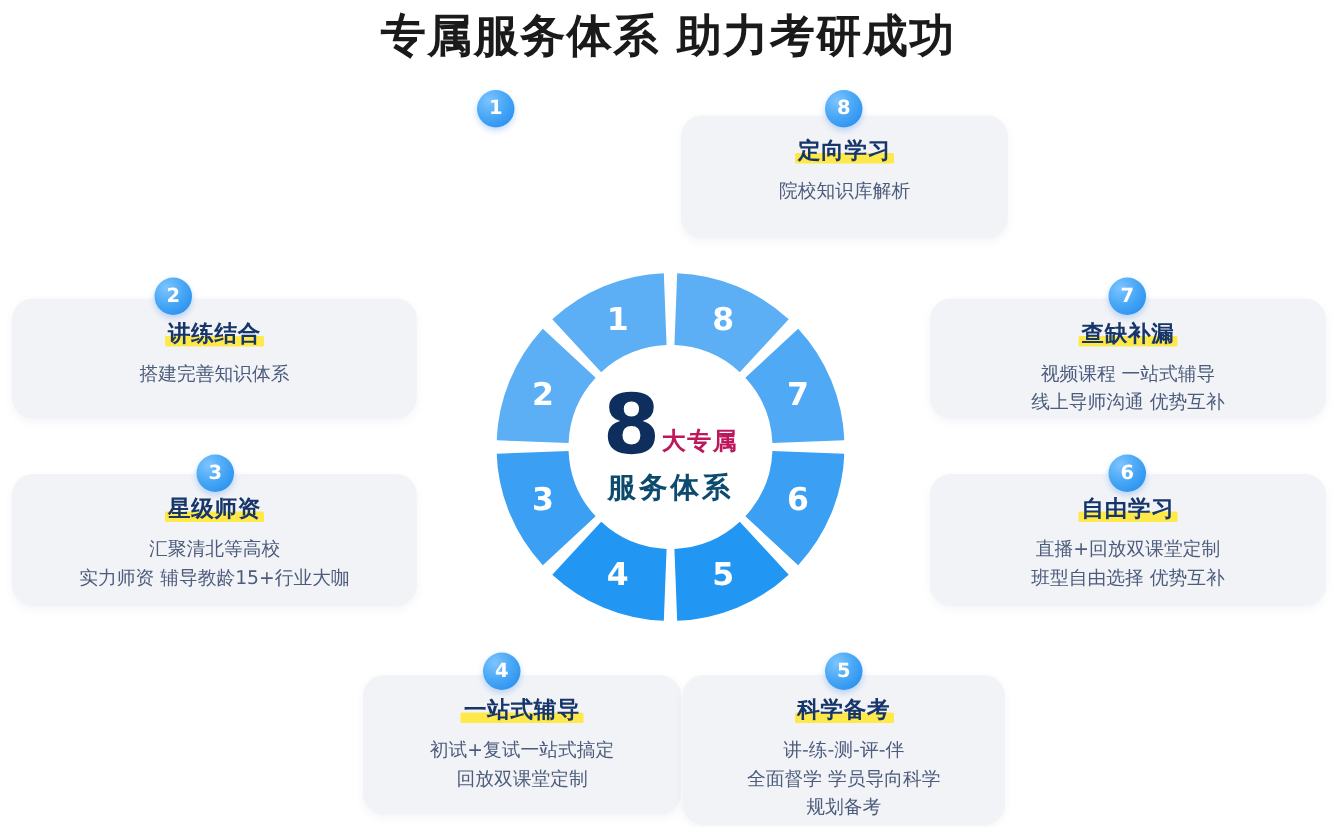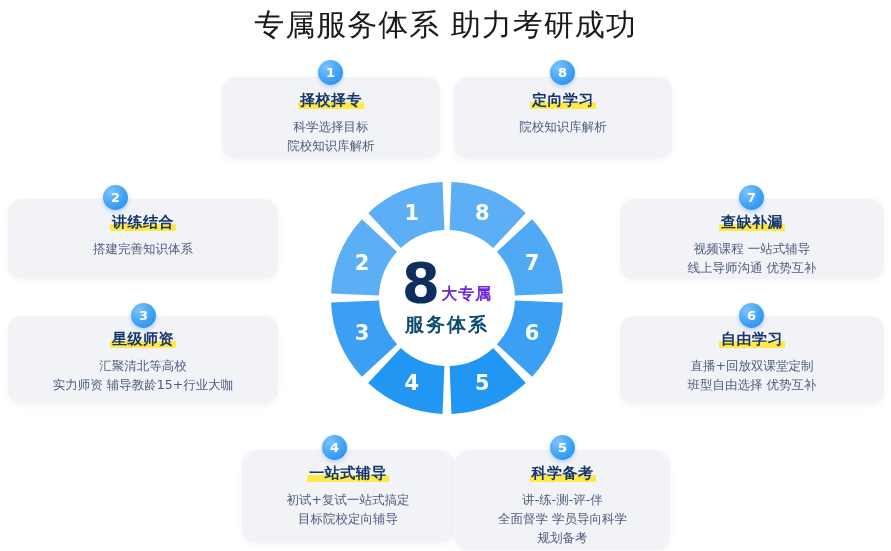--- a/index.html
+++ b/index.html
@@ -8,21 +8,21 @@
     background:#ffffff;
     font-family:"DejaVu Sans","Liberation Sans",sans-serif;
     position:relative;overflow:hidden;
   }
   #stage{position:absolute;inset:0;}
 
   
   .page-title{
     position:absolute;left:0;top:4px;width:891px;
     text-align:center;
-    font-size:30px;font-weight:normal;color:#1a1a1a;
+    font-size:30px;font-weight:bold;color:#1a1a1a;
     letter-spacing:1px;
     line-height:42px;
   }
 
   
   .card{
     position:absolute;
     background:#f2f3f7;
     border-radius:14px;
     box-shadow:0 2px 6px rgba(60,80,130,0.06);
@@ -99,21 +99,21 @@
     pointer-events:none;
   }
   .ct-row1{
     display:flex;align-items:flex-end;justify-content:center;
   }
   .ct-big{
     font-size:55px;font-weight:bold;color:#0e2f5e;line-height:48px;
     letter-spacing:-1px;
   }
   .ct-small{
-    font-size:16px;font-weight:bold;color:#6d28d9;
+    font-size:16px;font-weight:bold;color:#be185d;
     margin-left:2px;margin-bottom:2px;letter-spacing:1px;
   }
   .ct-row2{
     font-size:19px;font-weight:bold;color:#0c4a6e;
     letter-spacing:2px;margin-top:5px;
   }
 </style>
 </head>
 <body>
 
@@ -144,30 +144,20 @@
       <div class="seg-num" style="left: 67.7931px; top: 18.0031px;">1</div>
     </div>
   <div id="center-text">
     <div class="ct-row1">
       <span class="ct-big">8</span>
       <span class="ct-small">大专属</span>
     </div>
     <div class="ct-row2">服务体系</div>
   </div>
 
-  <div class="card" id="card1">
-    <div class="card-title-wrap">
-      <div class="hl"></div>
-      <div class="card-title">择校择专</div>
-    </div>
-    <div class="card-body">
-      <div>科学选择目标</div>
-      <div>院校知识库解析</div>
-    </div>
-  </div>
   <div class="badge" id="badge1">1</div>
 
   <div class="card" id="card2">
     <div class="card-title-wrap">
       <div class="hl"></div>
       <div class="card-title">讲练结合</div>
     </div>
     <div class="card-body">
       <div>搭建完善知识体系</div>
     </div>
@@ -186,21 +176,21 @@
   </div>
   <div class="badge" id="badge3">3</div>
 
   <div class="card" id="card4">
     <div class="card-title-wrap">
       <div class="hl"></div>
       <div class="card-title">一站式辅导</div>
     </div>
     <div class="card-body">
       <div>初试+复试一站式搞定</div>
-      <div>目标院校定向辅导</div>
+      <div>回放双课堂定制</div>
     </div>
   </div>
   <div class="badge" id="badge4">4</div>
 
   <div class="card" id="card5">
     <div class="card-title-wrap">
       <div class="hl"></div>
       <div class="card-title">科学备考</div>
     </div>
     <div class="card-body">

